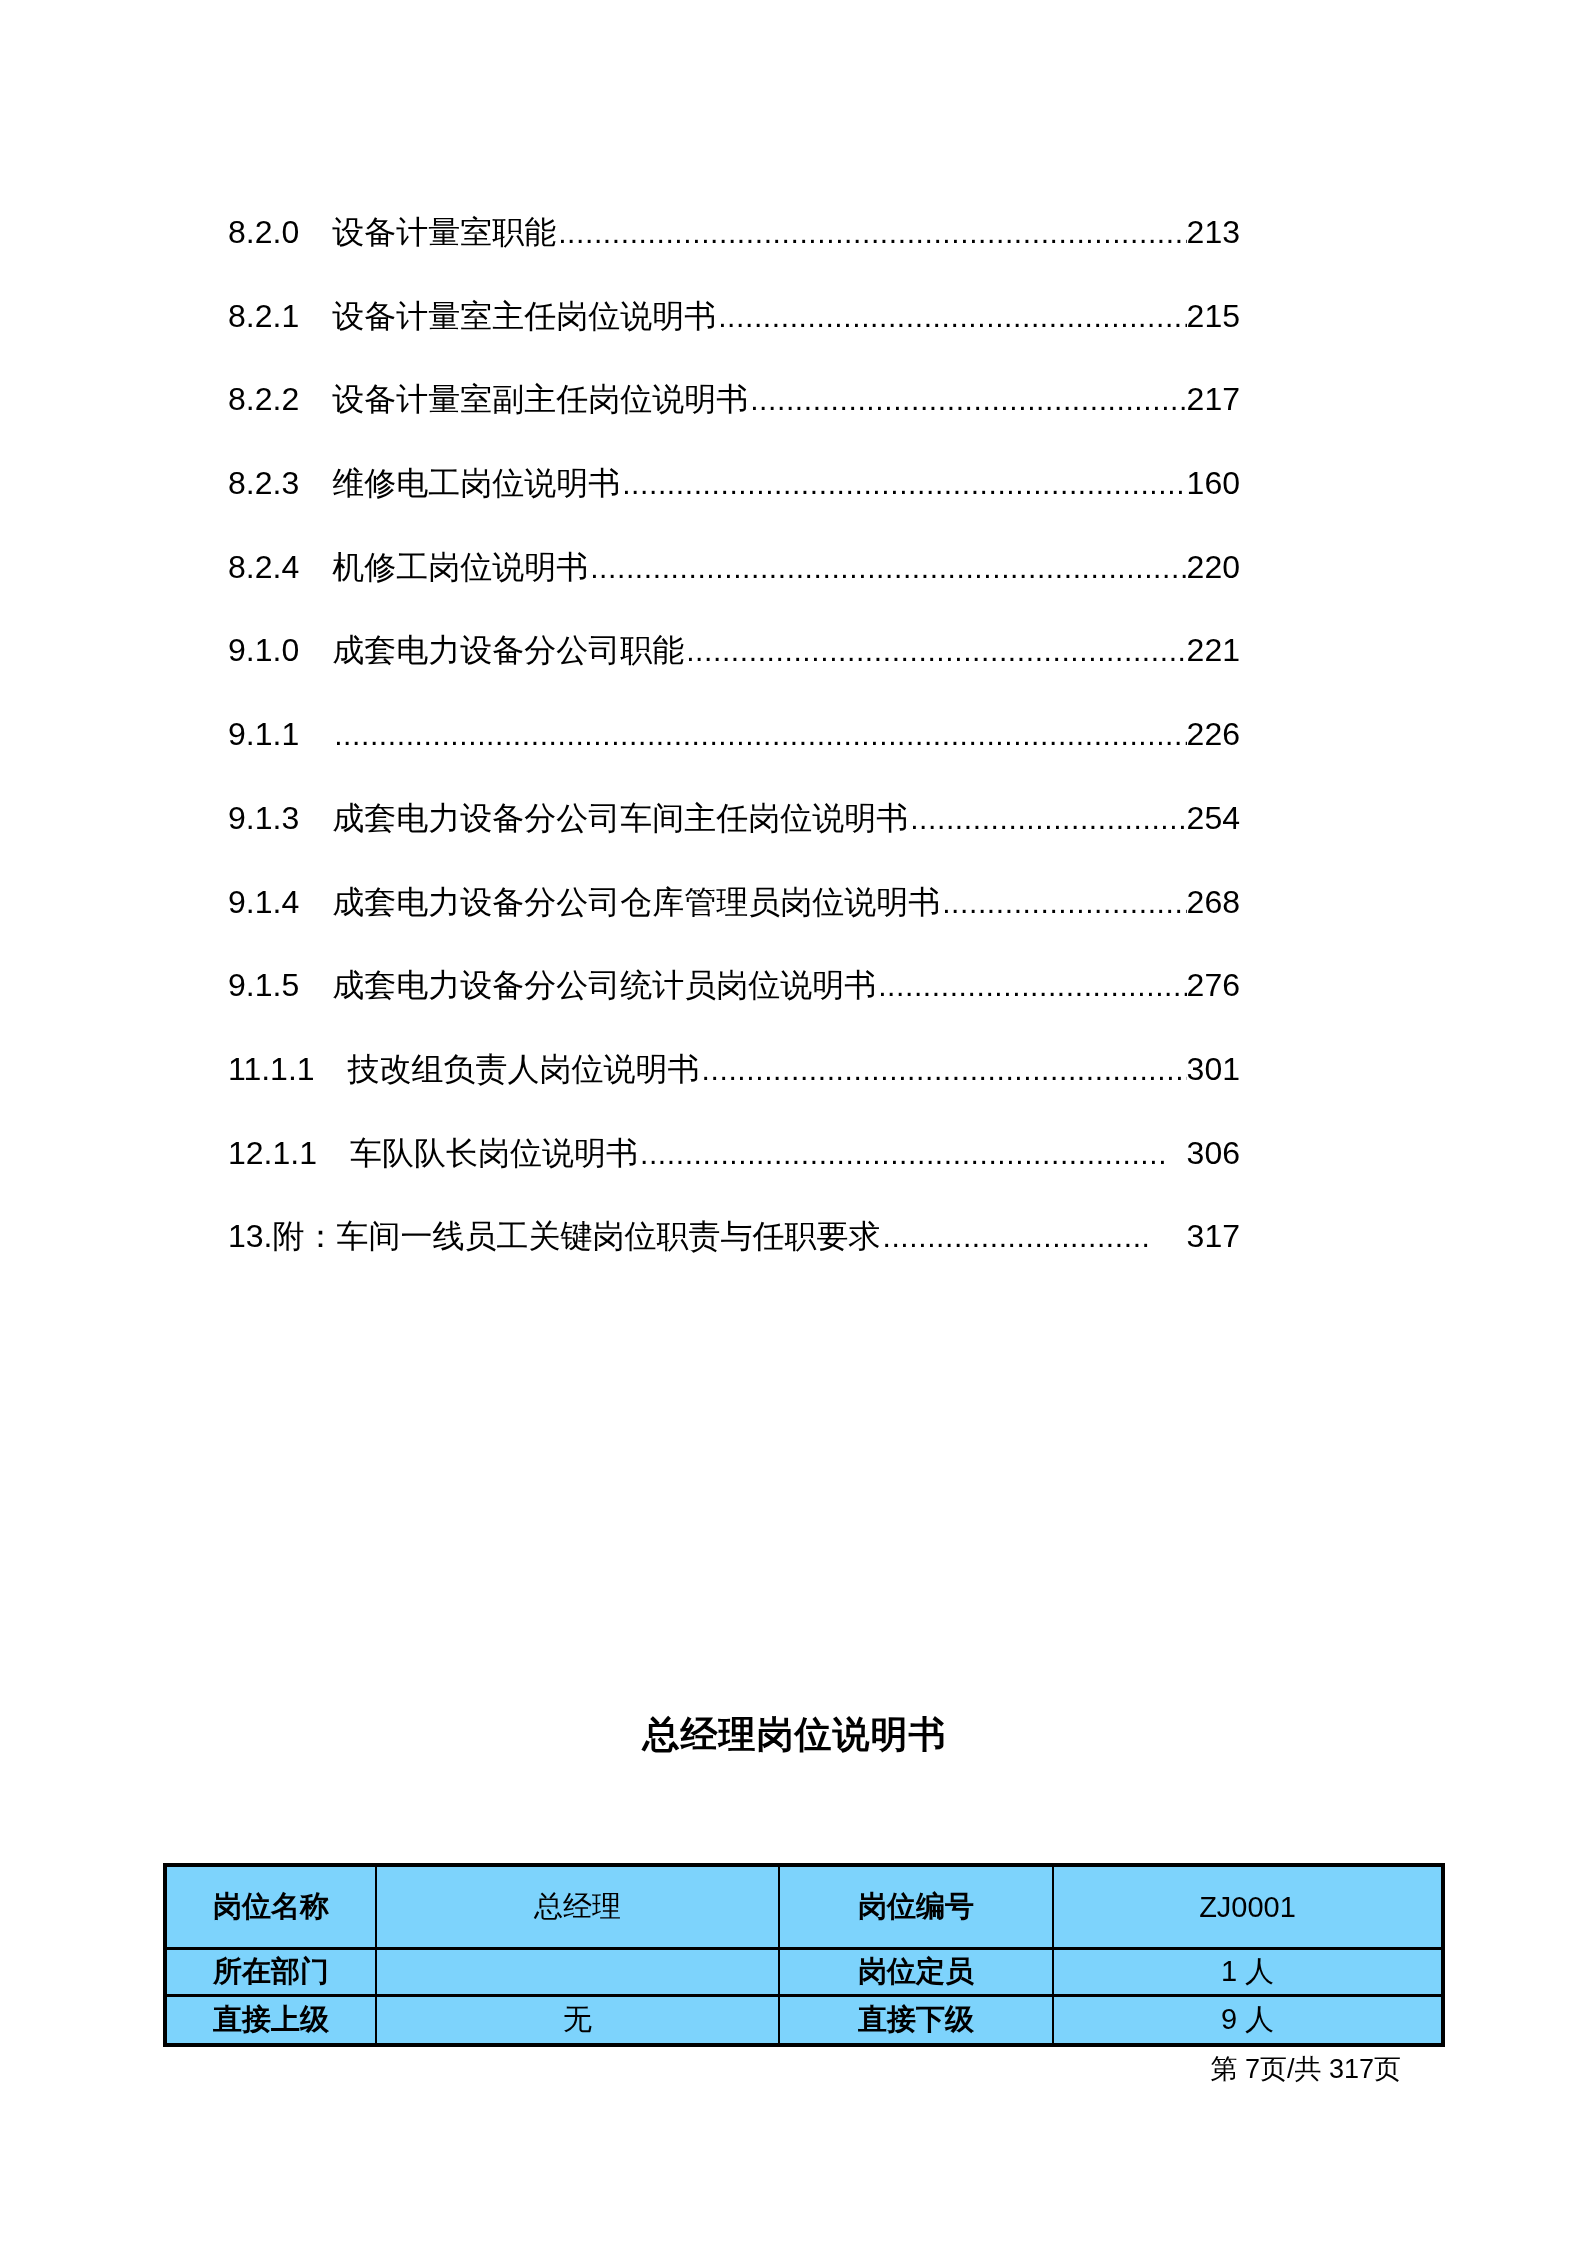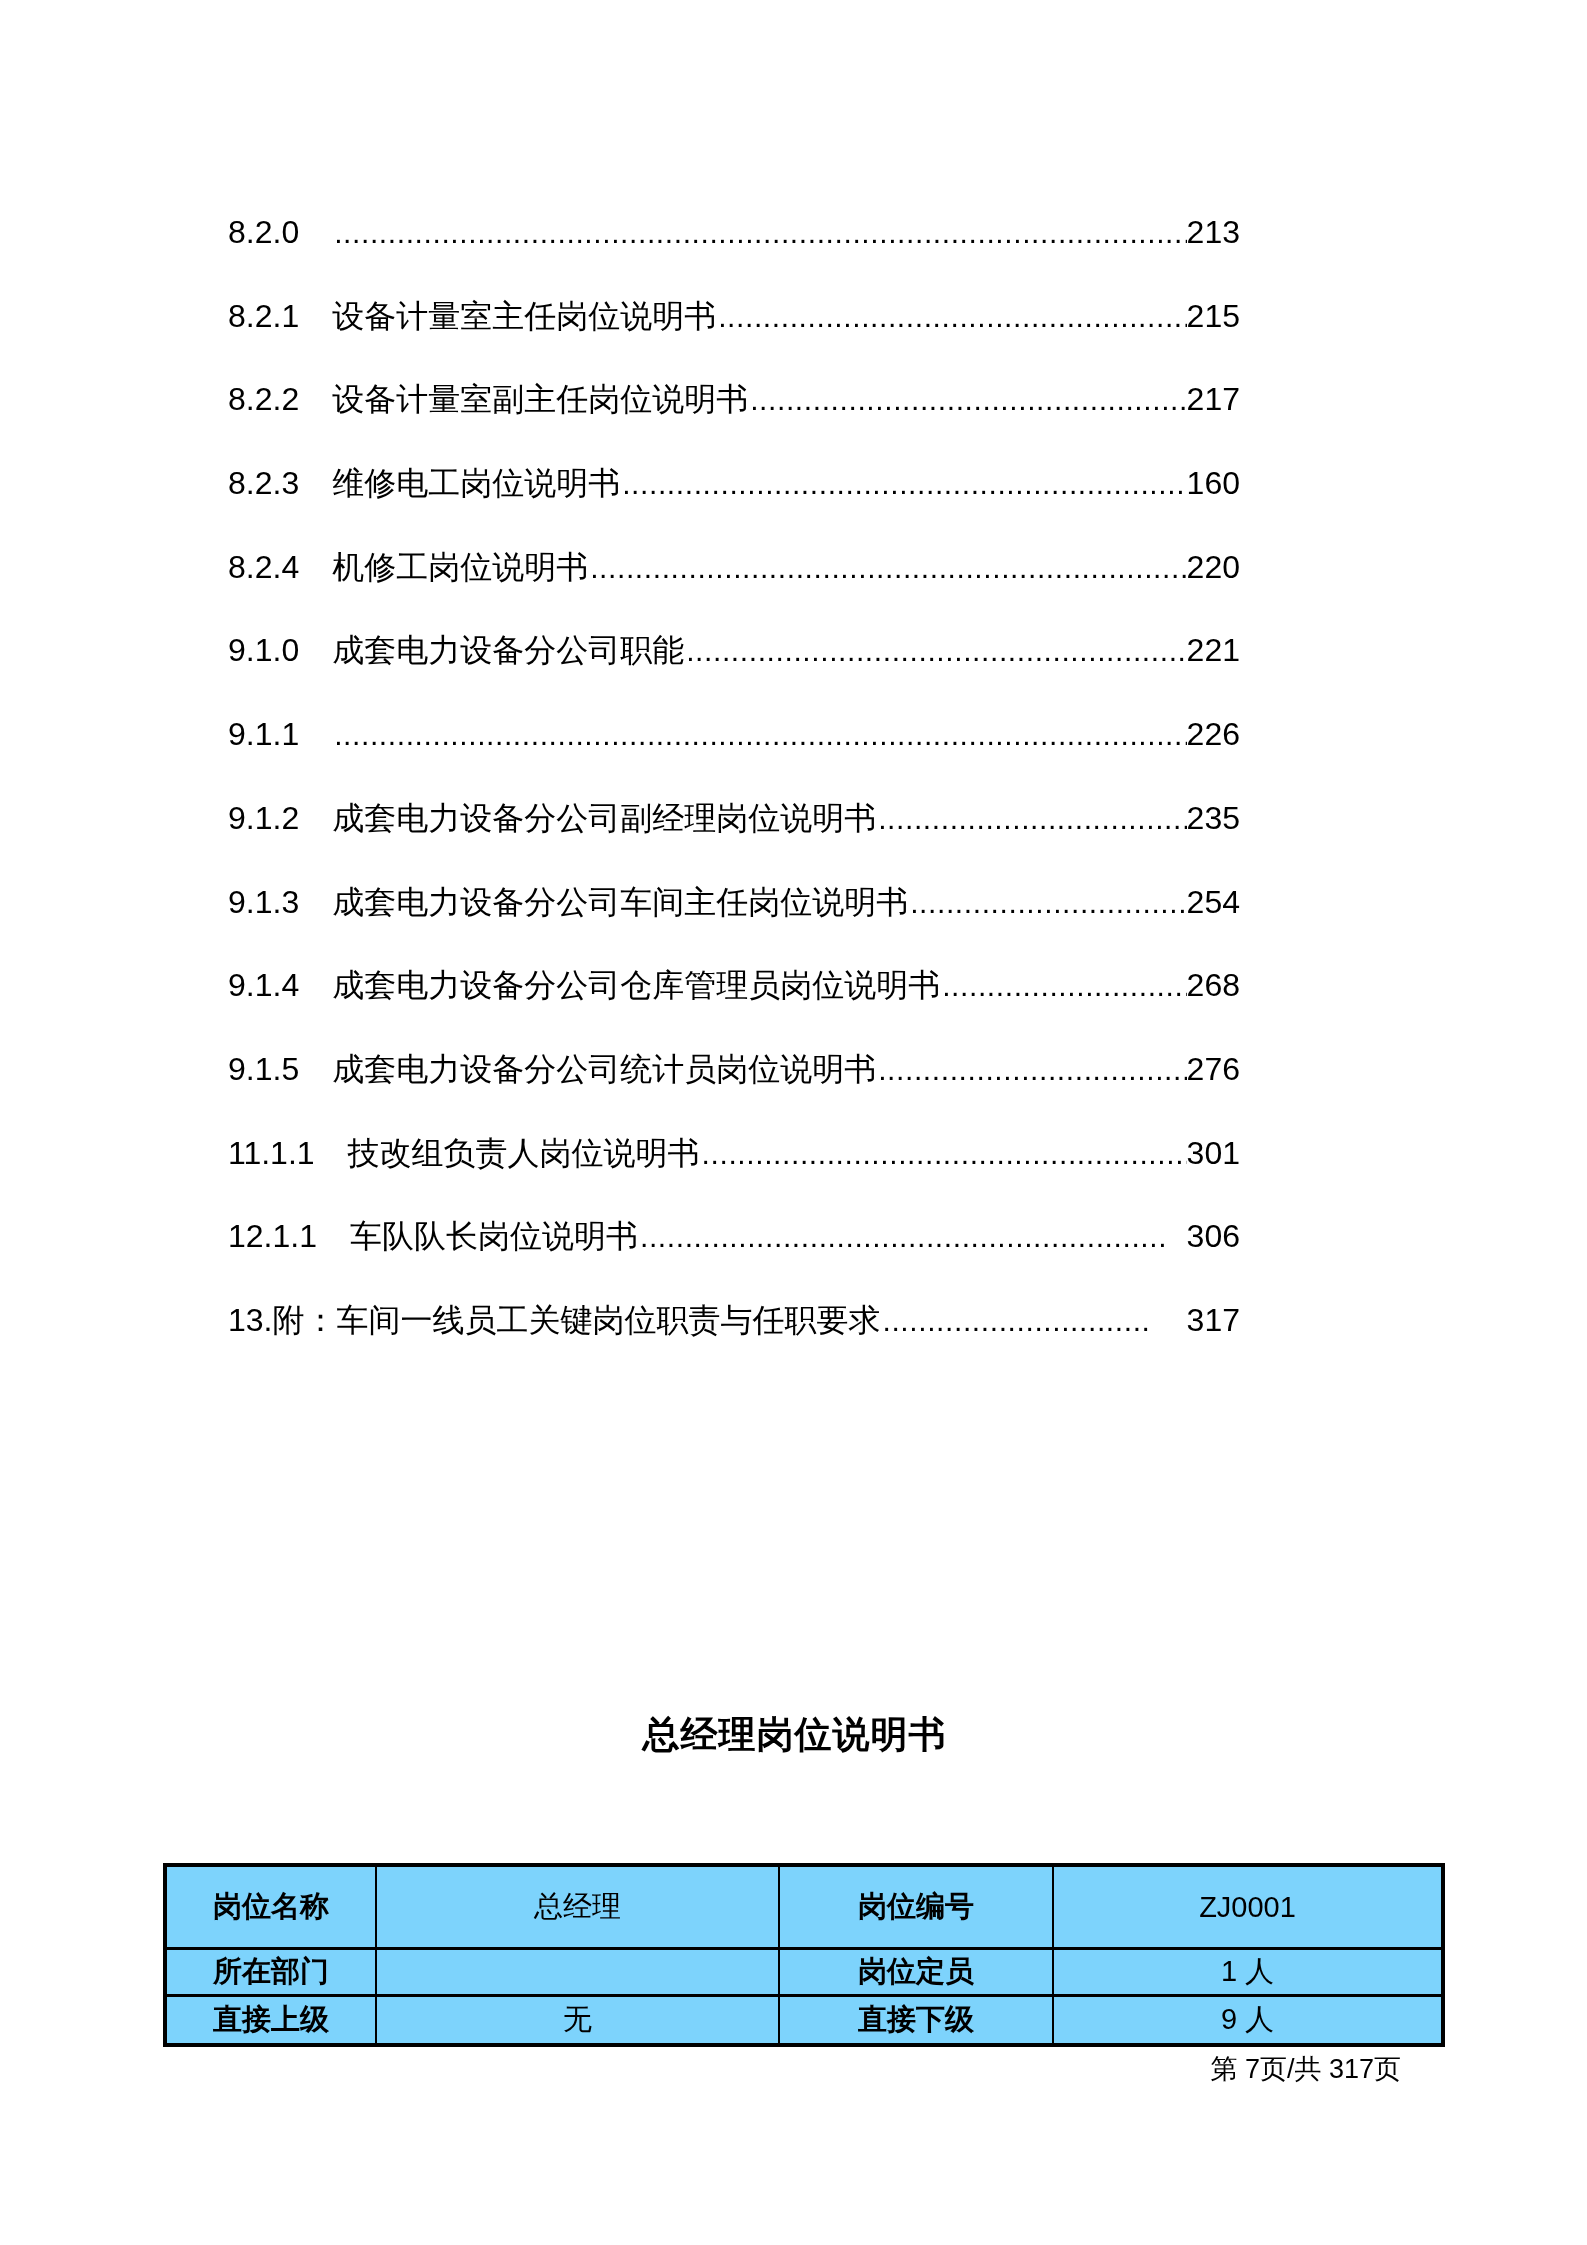--- a/index.html
+++ b/index.html
@@ -80,20 +80,21 @@
 </style>
 </head>
 <body>
 
 <div class="page">
 
   <div class="toc">
 
     <div class="toc-row">
       <span class="toc-num">8.2.0</span>
+      <span class="toc-title">设备计量室职能</span>
       <span class="toc-dots"></span>
       <span class="toc-page">213</span>
     </div>
     <div class="toc-row">
       <span class="toc-num">8.2.1</span>
       <span class="toc-title">设备计量室主任岗位说明书</span>
       <span class="toc-dots"></span>
       <span class="toc-page">215</span>
     </div>
     <div class="toc-row">
@@ -117,26 +118,20 @@
     <div class="toc-row">
       <span class="toc-num">9.1.0</span>
       <span class="toc-title">成套电力设备分公司职能</span>
       <span class="toc-dots"></span>
       <span class="toc-page">221</span>
     </div>
     <div class="toc-row">
       <span class="toc-num">9.1.1</span>
       <span class="toc-dots"></span>
       <span class="toc-page">226</span>
-    </div>
-    <div class="toc-row">
-      <span class="toc-num">9.1.2</span>
-      <span class="toc-title">成套电力设备分公司副经理岗位说明书</span>
-      <span class="toc-dots"></span>
-      <span class="toc-page">235</span>
     </div>
     <div class="toc-row">
       <span class="toc-num">9.1.3</span>
       <span class="toc-title">成套电力设备分公司车间主任岗位说明书</span>
       <span class="toc-dots"></span>
       <span class="toc-page">254</span>
     </div>
     <div class="toc-row">
       <span class="toc-num">9.1.4</span>
       <span class="toc-title">成套电力设备分公司仓库管理员岗位说明书</span>

